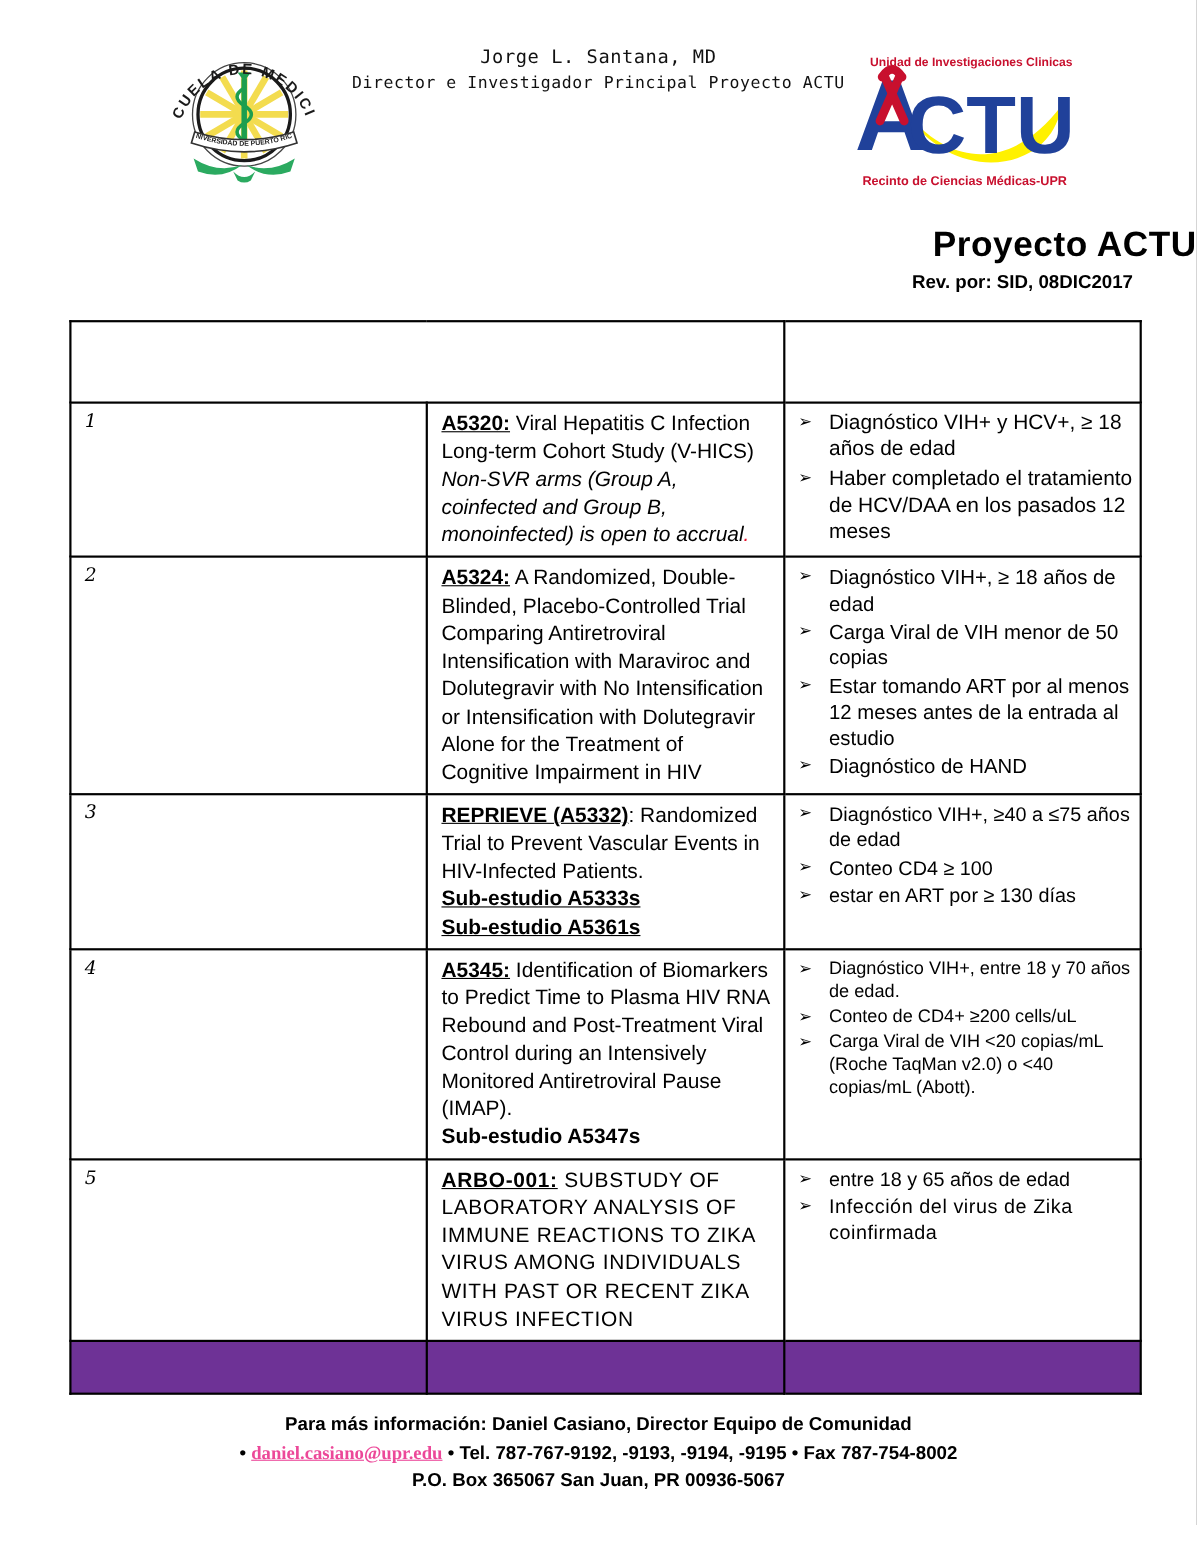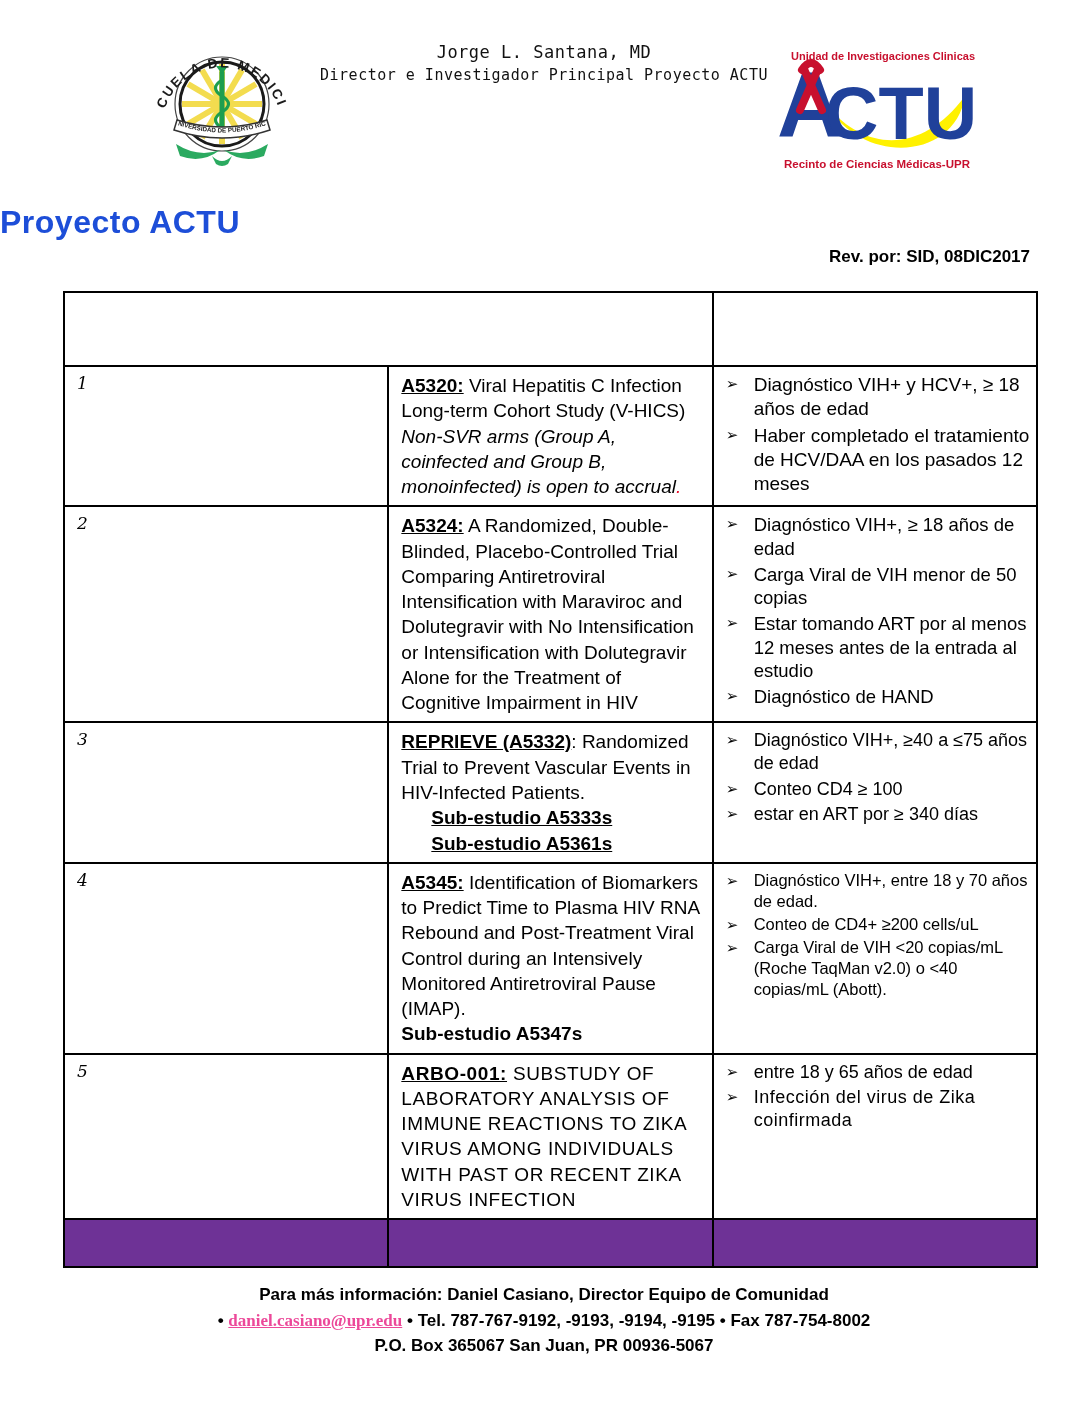--- a/index.html
+++ b/index.html
@@ -14,22 +14,22 @@
   .hdr-center {
     position:absolute; left:294px; top:42px; width:500px; text-align:center;
     font-family:"DejaVu Sans Mono", monospace; letter-spacing:0.5px; color:#111;
   }
   .hdr-name { font-size:17px; font-weight:normal; margin-bottom:4px; }
   .hdr-role { font-size:15px; margin-bottom:14px; }
   .hdr-org  { font-size:15px; }
   .actu { position:absolute; left:775px; top:44px; width:205px; height:128px; }
   
   .doc-title {
-    position:absolute; left:0; top:204px; width:100%; text-align:left;
-    font-size:32px; font-weight:bold; color:#1d4ed8; letter-spacing:0.5px;
+    position:absolute; left:0; top:204px; width:100%; text-align:right;
+    font-size:32px; font-weight:bold; color:#000000; letter-spacing:0.5px;
   }
   .rev-line {
     position:absolute; right:58px; top:247px; font-size:17px; font-weight:bold;
   }
   
   table.protocols {
     position:absolute; left:63px; top:291px; width:975px;
     border-collapse:collapse; table-layout:fixed;
   }
   table.protocols td { border:2px solid #000; vertical-align:top; background:#fff; }
@@ -39,21 +39,21 @@
   }
   td.numcell {
     width:52px; font-family:"DejaVu Serif", serif; font-style:italic;
     font-size:17px; padding:6px 0 0 12px;
   }
   td.proto { width:490px; padding:6px 10px 6px 12px; font-size:19px; line-height:1.33; }
   td.critcell { width:433px; padding:6px 6px 6px 4px; }
   .code { font-weight:bold; text-decoration:underline; }
   .it { font-style:italic; }
   .red { color:#E8112D; }
-  .sub { font-weight:bold; text-decoration:underline; display:block;margin-left:30px; }
+  .sub { font-weight:bold; text-decoration:underline; display:block; }
   .sub-nou { font-weight:bold; display:block; }
   .gothic { letter-spacing:0.6px; line-height:1.38; font-size:18px; }
   .crit { display:flex; line-height:1.28; margin-bottom:2px; }
   .crit .marker { flex:0 0 36px; padding-left:8px; font-size:15px; padding-top:1px; }
   .fs19 { font-size:19px; } .fs18 { font-size:18.5px; }
   .fs18b { font-size:18px; } .fs16 { font-size:16.5px; } .fs17 { font-size:18px; }
   .gothic2 { letter-spacing:0.5px; }
   tr.fill td { background:#6E3296; height:48px; }
   
   .footer {
@@ -198,21 +198,21 @@
         <div class="crit">
               <span class="marker">➢</span>
               <span>Diagnóstico VIH+, ≥40 a  ≤75 años de edad</span>
             </div>
         <div class="crit">
               <span class="marker">➢</span>
               <span>Conteo CD4  ≥ 100</span>
             </div>
         <div class="crit">
               <span class="marker">➢</span>
-              <span>estar en ART por ≥ 340 días</span>
+              <span>estar en ART por ≥ 130 días</span>
             </div>
       </td>
     </tr>
 
     <tr style="height:147px;">
       <td class="numcell">4</td>
       <td class="proto">
         <span class="code">A5345:</span><span> Identification of Biomarkers to Predict Time to Plasma HIV RNA Rebound and Post-Treatment Viral Control during an Intensively Monitored Antiretroviral Pause (IMAP).</span>
         <span class="sub-nou">Sub-estudio A5347s</span>
       </td>

